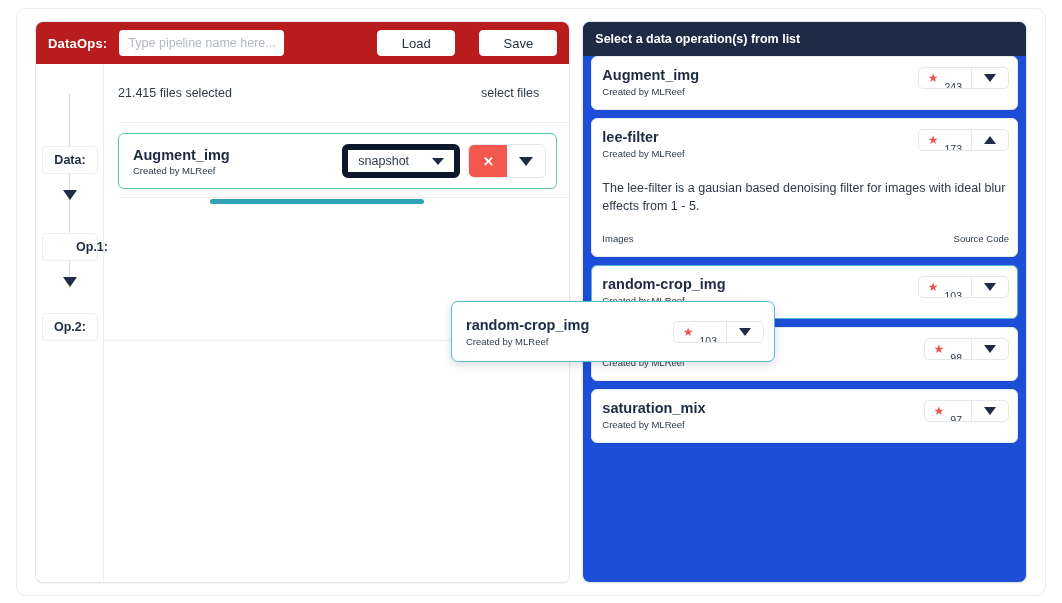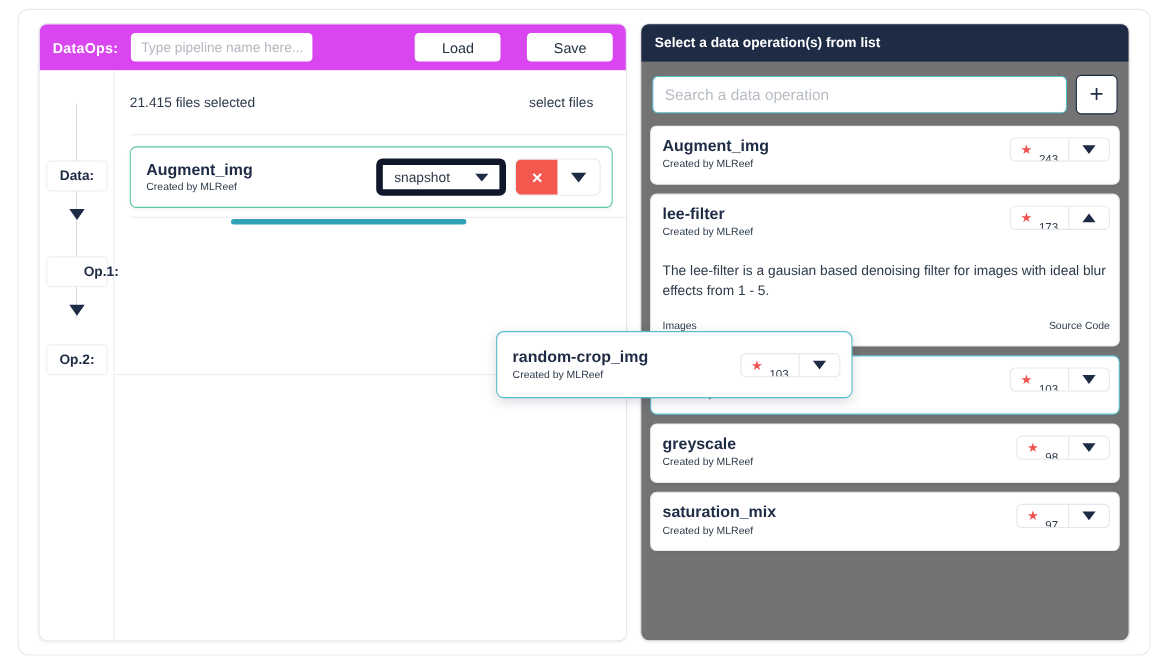--- a/index.html
+++ b/index.html
@@ -36,21 +36,21 @@
     border-radius: 8px;
     box-shadow: 0 1px 2px rgba(20,30,60,.06);
     display: flex;
     flex-direction: column;
     overflow: hidden;
     position: relative;
   }
 
   .dataops-header {
     height: 42px;
-    background: #d946ef;
+    background: #b91c1c;
     display: flex;
     align-items: center;
     padding: 0 12px;
     flex: 0 0 auto;
   }
   .dataops-title {
     color: #ffffff;
     font-size: 13px;
     font-weight: bold;
     margin-right: 12px;
@@ -351,21 +351,21 @@
   .caret-sm-up {
     width: 0; height: 0;
     border-left: 6px solid transparent;
     border-right: 6px solid transparent;
     border-bottom: 8px solid #1d2b44;
   }
 
   
   .pane-right {
     flex: 1 1 auto;
-    background: #737373;
+    background: #1d4ed8;
     border: 1px solid #e6e7eb;
     border-radius: 8px;
     box-shadow: 0 1px 2px rgba(20,30,60,.06);
     display: flex;
     flex-direction: column;
     overflow: hidden;
   }
   .oplist-header {
     height: 34px;
     background: #1d2b44;
@@ -509,24 +509,20 @@
 
 
           <div class="pipeline-lower-divider"></div>
         </div>
       </div>
     </div>
 
     <div class="pane-right">
       <div class="oplist-header">Select a data operation(s) from list</div>
 
-      <div class="search-row">
-        <input class="search-input" type="text" placeholder="Search a data operation" style="">
-        <button class="add-op-button">+</button>
-      </div>
 
       <div class="oplist">
 
         <div class="op-item">
           <div class="op-item-top">
             <div class="op-item-texts">
               <span class="op-item-title">Augment_img</span>
               <span class="op-item-sub">Created by MLReef</span>
             </div>
             <div class="op-item-meta">

